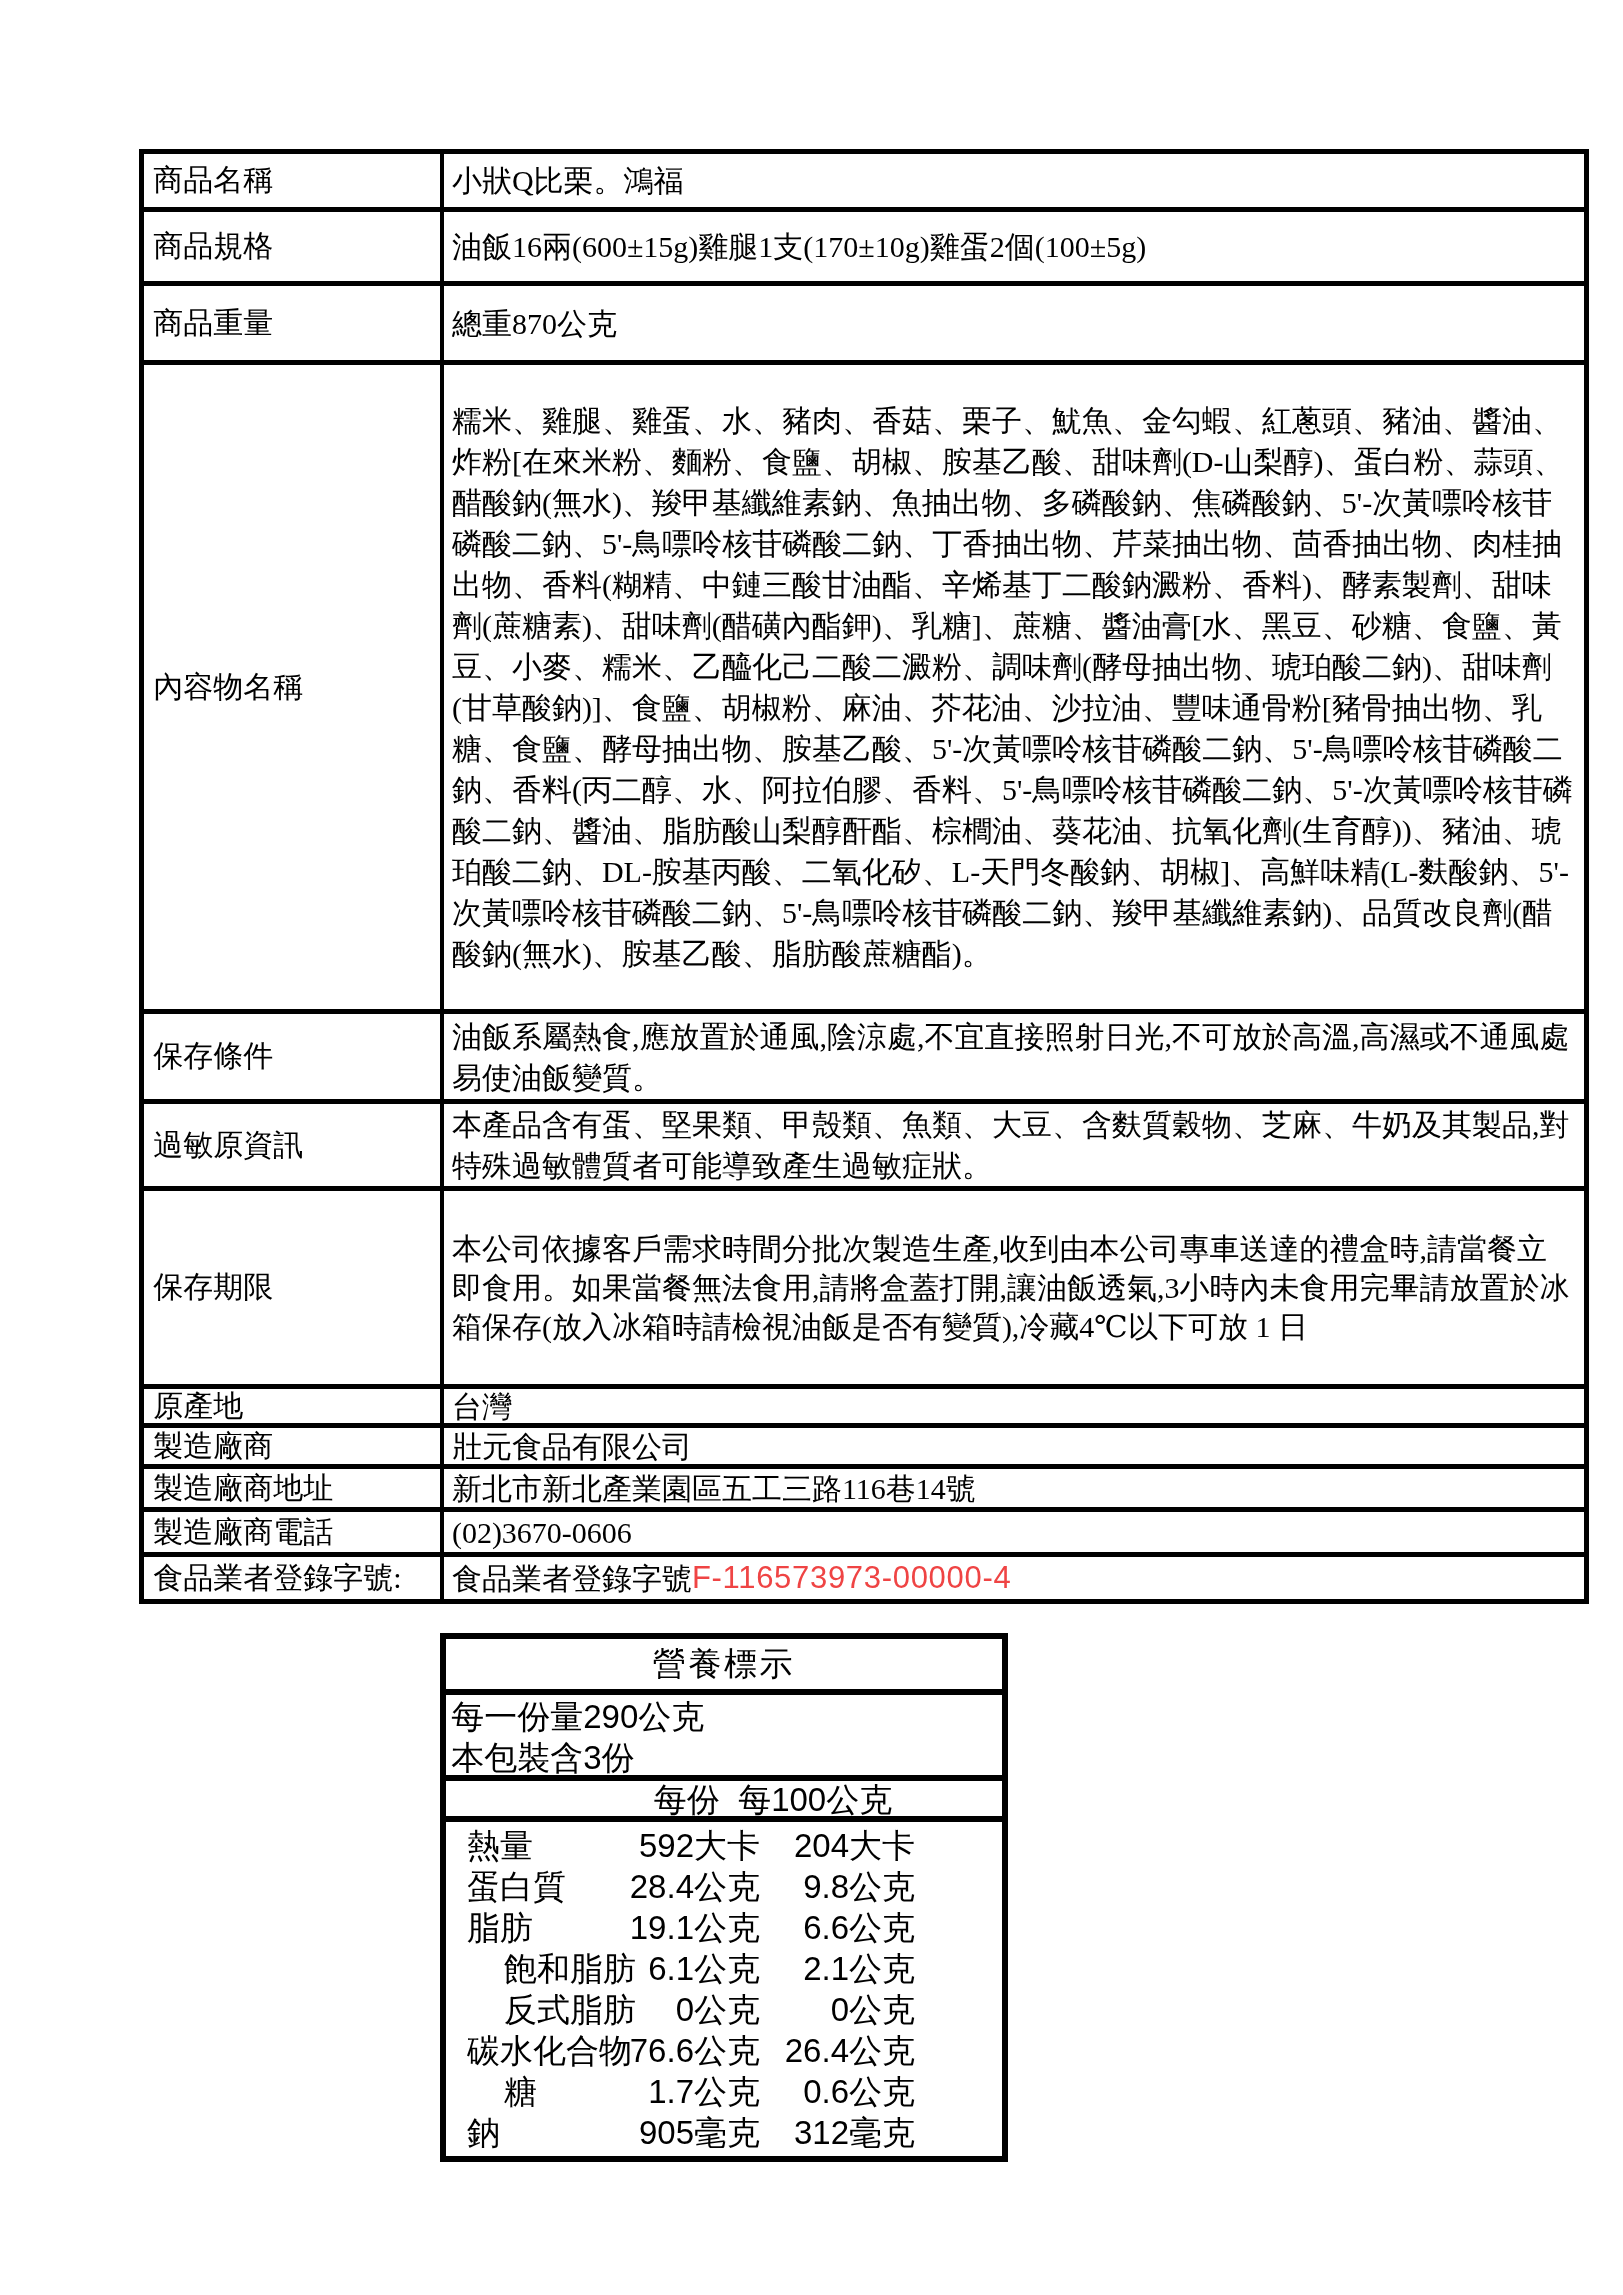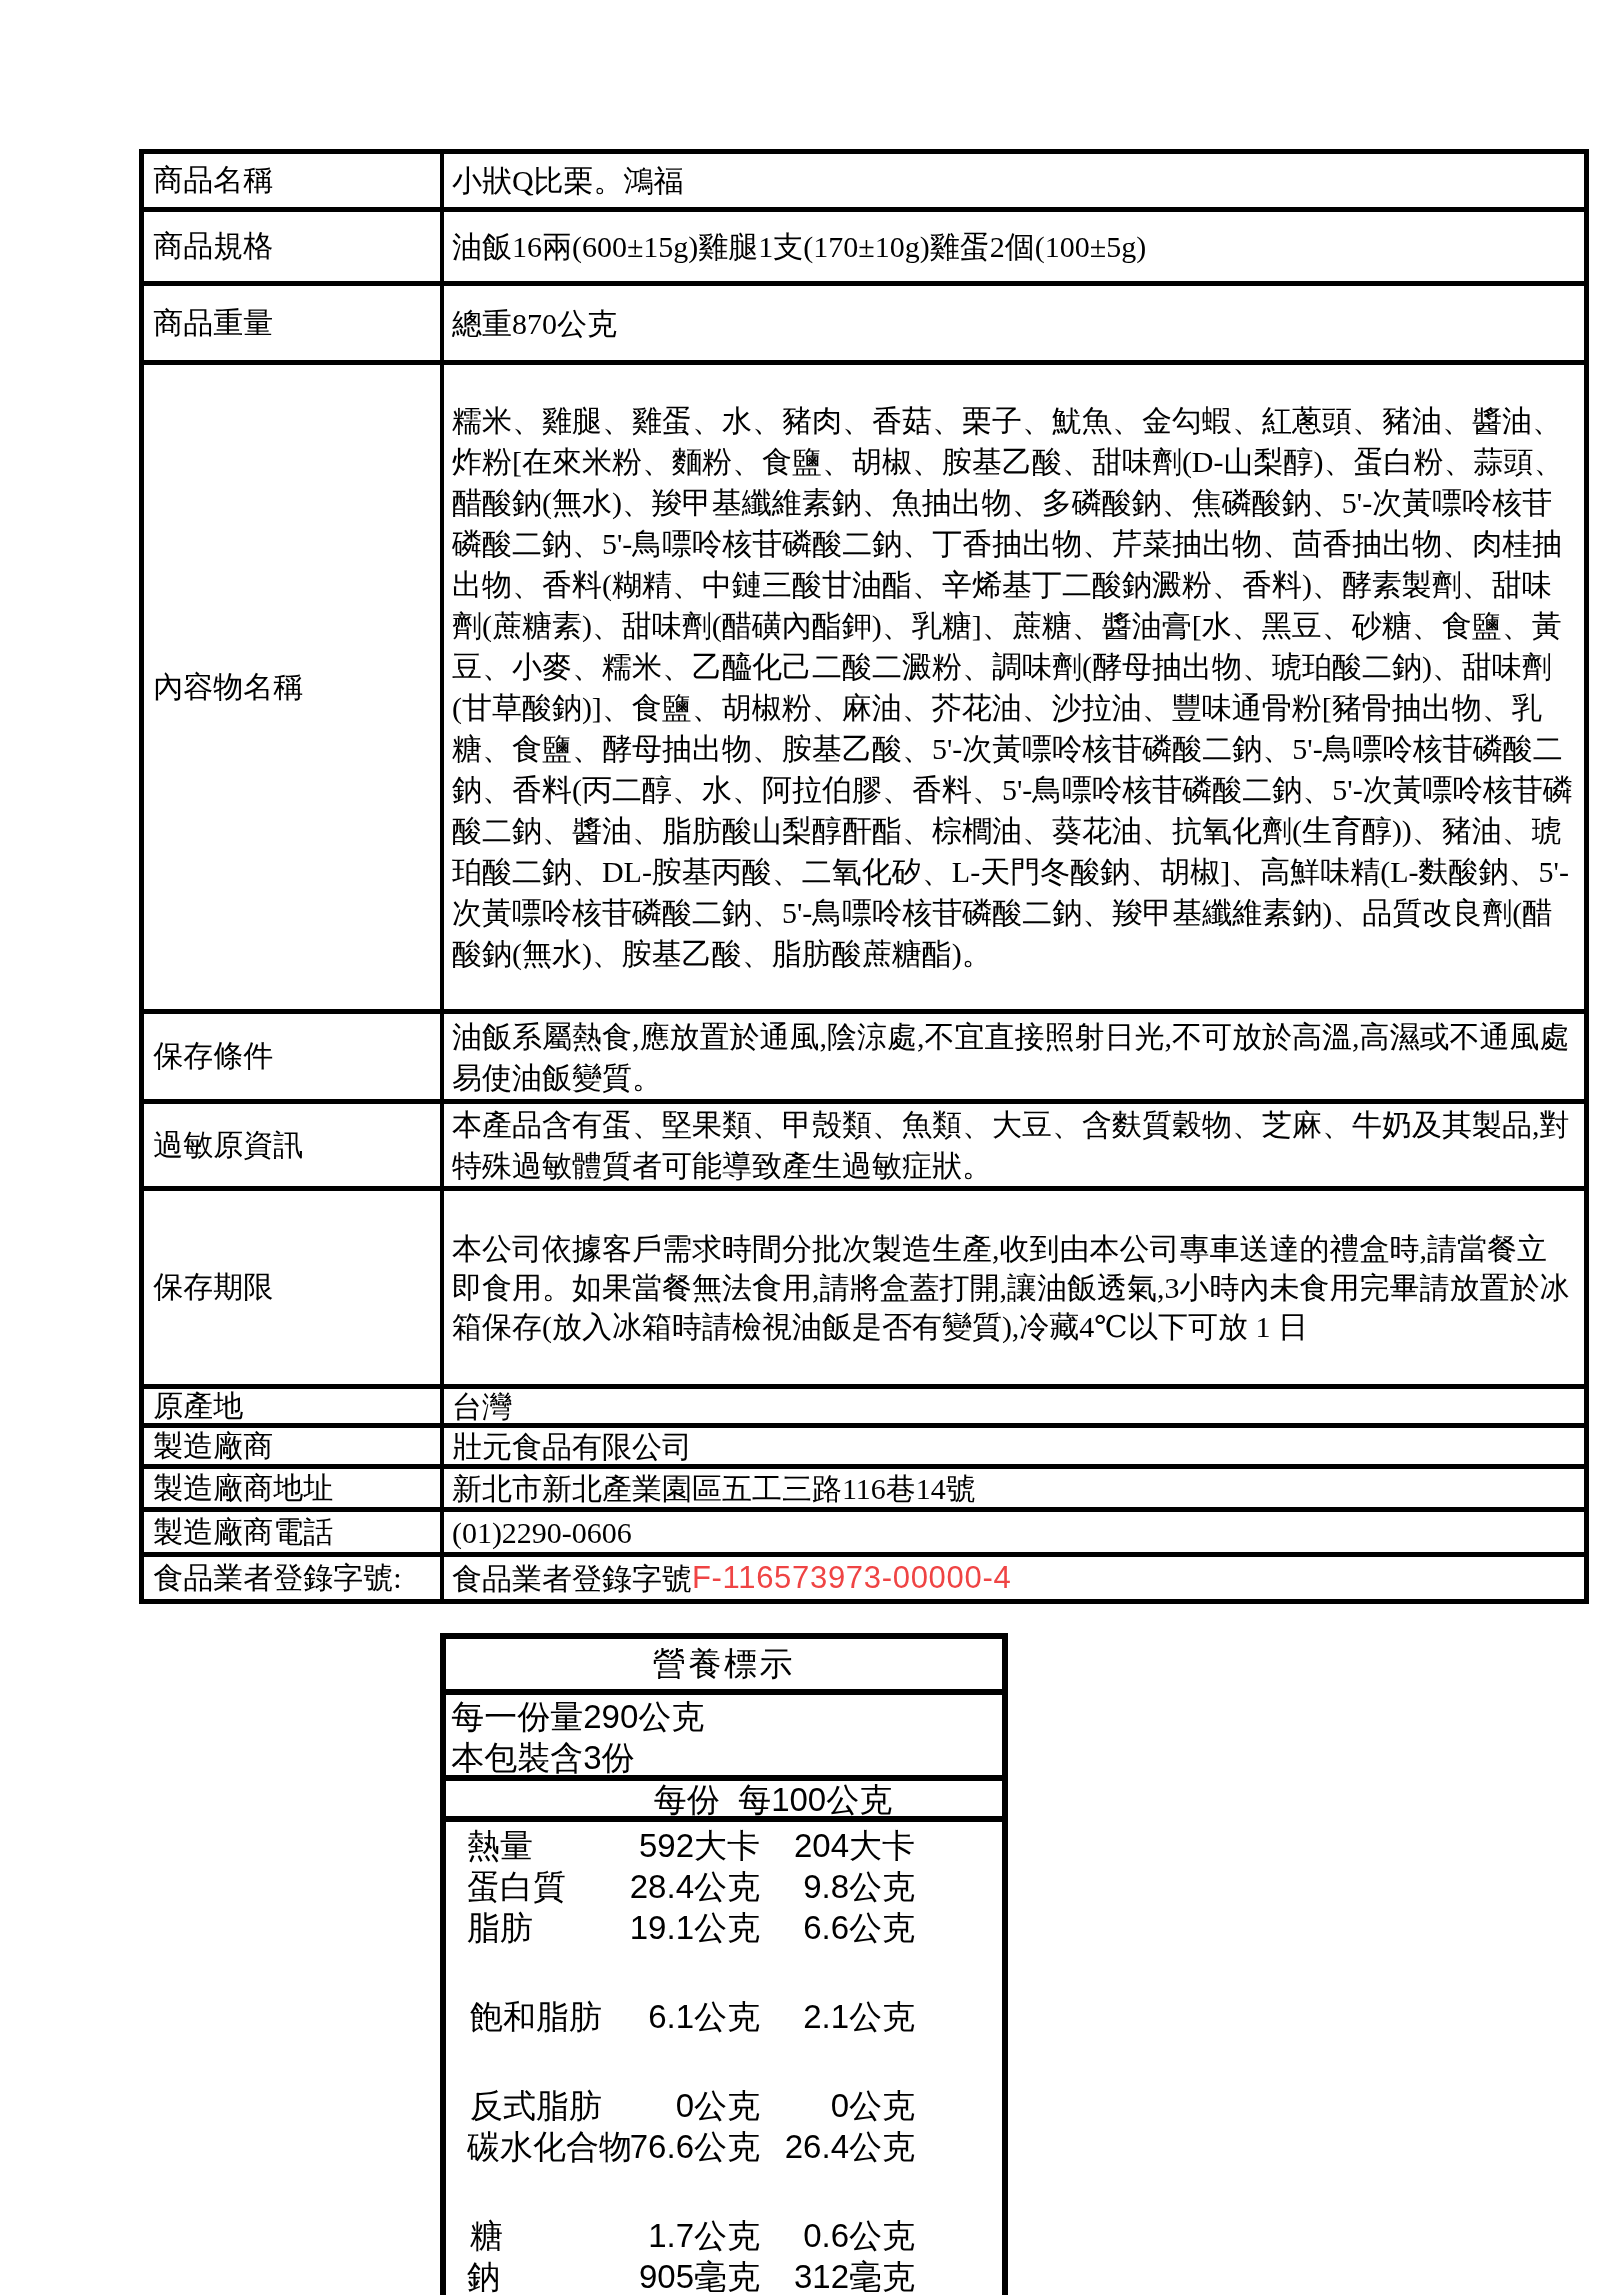--- a/index.html
+++ b/index.html
@@ -62,21 +62,21 @@
   }
   .nt-serving { height:86px; border-bottom:6.5px solid #000; padding:1.3px 0 0 5.2px; }
   .nt-serving div { height:41px; line-height:41px; }
   .nt-colhead {
     height:41px; border-bottom:6.5px solid #000;
     text-align:center; line-height:37px; text-indent:98px;
     white-space:pre;
   }
   .nt-body { padding:2.6px 0 3.9px 0; }
   .nt-row { position:relative; height:41px; line-height:41px; padding-left:21px; }
-  .nt-row.indent { padding-left:24px;margin-top:48px; }
+  .nt-row.indent { padding-left:58px; }
   .nt-col1 { position:absolute; right:242px; top:0; }
   .nt-col2 { position:absolute; right:87px; top:0; }
 </style>
 </head>
 <body>
 
 <div class="page">
 
   <div class="info-table">
 
@@ -146,21 +146,21 @@
     <div class="t-row r9">
       <div class="t-label">製造廠商地址</div>
       <div class="t-value">
           <span class="wrap">新北市新北產業園區五工三路116巷14號</span>
         </div>
     </div>
 
     <div class="t-row r10">
       <div class="t-label">製造廠商電話</div>
       <div class="t-value">
-          <span class="wrap">(01)2290-0606</span>
+          <span class="wrap">(02)3670-0606</span>
         </div>
     </div>
 
     <div class="t-row r11">
       <div class="t-label">食品業者登錄字號:</div>
       <div class="t-value">
         <span>食品業者登錄字號</span>
           <span class="reg-code">F-116573973-00000-4</span>
       </div>
     </div>

